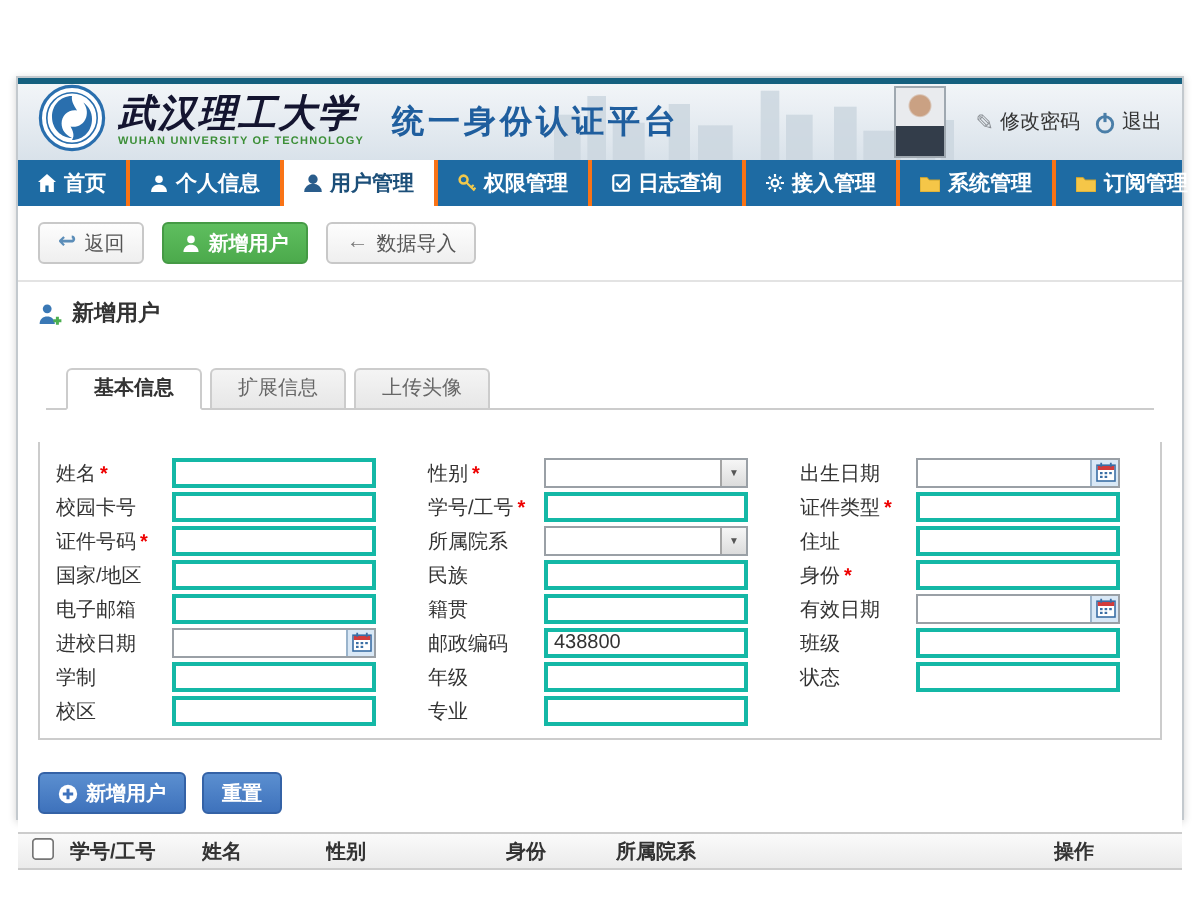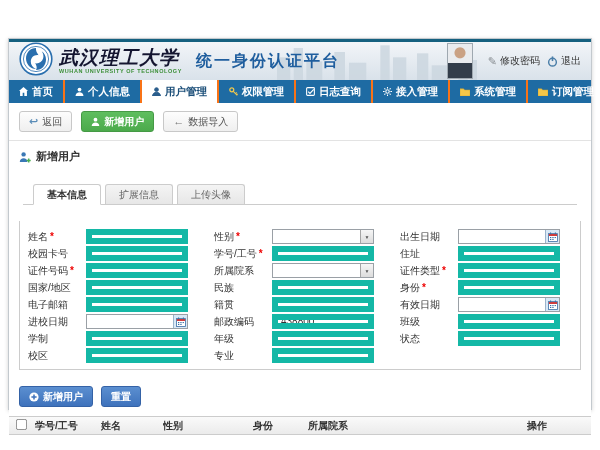--- a/index.html
+++ b/index.html
@@ -57,21 +57,21 @@
     border-bottom:none;border-radius:3px 3px 0 0;cursor:pointer;white-space:nowrap;}
   .tab.active{background:#fff;color:#333;font-weight:bold;height:21px;
     margin-bottom:-1px;border-bottom:1px solid #fff;}
   
   .form-wrap{margin:16px 10px;border:1px solid #ccc;border-top:none;
     padding:7px 6px 5px 8px;display:grid;grid-template-columns:1fr 1fr 1fr;column-gap:12px;}
   .form-col{display:flex;flex-direction:column;}
   .frow{display:flex;align-items:center;height:17px;}
   .flabel{flex:0 0 58px;font-size:10px;color:#333;white-space:nowrap;}
   .req{color:#e00;margin-left:2px;font-size:10px;}
-  .fin{width:102px;height:15px;border:6px solid #14b8a6;font-size:10px;
+  .fin{width:102px;height:15px;border:2px solid #14b8a6;font-size:10px;
     padding:0 3px;outline:none;font-family:inherit;color:#333;background:#fff;}
   .fdate,.fsel{width:102px;height:15px;border:1px solid #9aa0a6;display:flex;
     align-items:stretch;background:#fff;}
   .fdate .fin,.fsel .selval{border:none;flex:1;height:13px;min-width:0;}
   .fsel .selval{font-size:10px;padding:0 3px;line-height:13px;}
   .calbtn{flex:0 0 14px;background:#d9e8f6;border-left:1px solid #9ab4cc;
     display:flex;align-items:center;justify-content:center;cursor:pointer;}
   .selbtn{flex:0 0 13px;background:linear-gradient(#f6f6f6,#dcdcdc);
     border-left:1px solid #a5a5a5;font-size:5px;color:#555;display:flex;
     align-items:center;justify-content:center;cursor:pointer;}
@@ -359,25 +359,25 @@
                       <rect x="4.3" y="5" width="1.3" height="1.1"></rect>
                       <rect x="6.6" y="5" width="1.3" height="1.1"></rect>
                       <rect x="2" y="6.9" width="1.3" height="1.1"></rect>
                       <rect x="4.3" y="6.9" width="1.3" height="1.1"></rect>
                     </g>
                   </svg></span>
               </span>
             </span>
           </div>
           <div class="frow">
+            <span class="flabel">证件类型<b class="req">*</b></span>
+            <input class="fin" style="">
+          </div>
+          <div class="frow">
             <span class="flabel">住址</span>
-            <input class="fin" style="">
-          </div>
-          <div class="frow">
-            <span class="flabel">证件类型<b class="req">*</b></span>
             <input class="fin" style="">
           </div>
           <div class="frow">
             <span class="flabel">身份<b class="req">*</b></span>
             <input class="fin" style="">
           </div>
           <div class="frow">
             <span class="flabel">有效日期</span>
             <span class="fdate">
               <input class="fin" style="">

